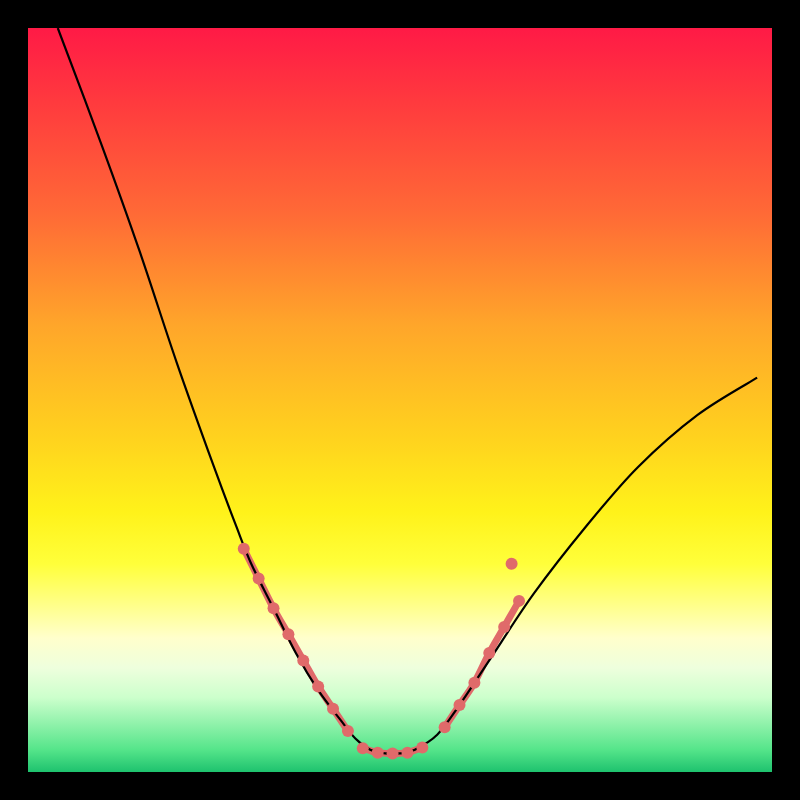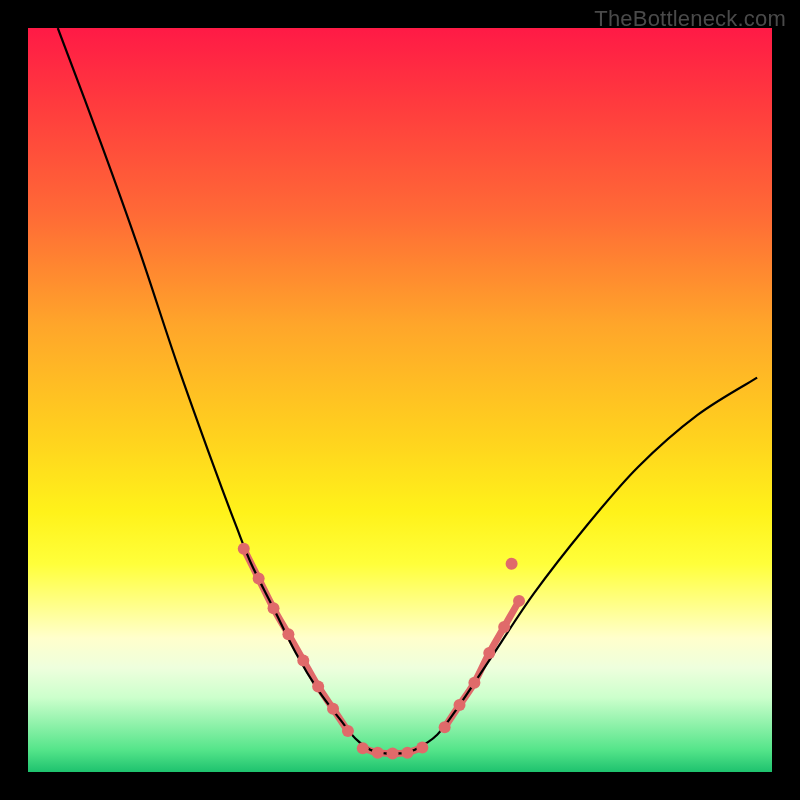--- a/index.html
+++ b/index.html
@@ -56,21 +56,20 @@
     top: 0;
     left: 0;
     width: 744px;
     height: 744px;
   }
 </style>
 </head>
 <body>
 
 <div class="frame">
-  <div class="watermark">TheBottleneck.com</div>
   <div class="plot">
     <svg class="curve" viewBox="0 0 744 744">
       <g id="highlight-layer">
           <path d="M 215.76,520.8 C 218.23999999999998,525.76 225.67999999999998,540.64 230.64,550.56 C 235.6,560.4799999999999 240.56,571.02 245.52,580.3199999999999 C 250.48000000000002,589.6199999999999 255.44,597.6800000000001 260.4,606.36 C 265.35999999999996,615.04 270.31999999999994,623.72 275.28,632.4 C 280.24,641.0799999999999 285.20000000000005,650.3800000000001 290.16,658.44 C 295.12,666.5 300.08,673.3199999999999 305.03999999999996,680.76 C 309.99999999999994,688.2 317.44,699.36 319.92,703.08" fill="none" stroke="#e06a6a" stroke-width="7" stroke-linecap="round"></path>
           <path d="M 334.8,720.192 C 337.28000000000003,720.936 344.72,723.788 349.68,724.656 C 354.64,725.5239999999999 359.6,725.4 364.56,725.4 C 369.52,725.4 374.48,725.6479999999999 379.44,724.656 C 384.4,723.664 391.84,720.316 394.32,719.448" fill="none" stroke="#e06a6a" stroke-width="7" stroke-linecap="round"></path>
           <path d="M 416.64000000000004,699.36 C 419.12,695.64 426.56,684.48 431.52,677.04 C 436.47999999999996,669.5999999999999 441.44,663.4 446.4,654.72 C 451.35999999999996,646.0400000000001 456.31999999999994,634.26 461.28,624.96 C 466.24,615.6600000000001 471.20000000000005,607.5999999999999 476.16,598.92 C 481.12,590.24 488.56,577.22 491.04,572.88" fill="none" stroke="#e06a6a" stroke-width="7" stroke-linecap="round"></path>
         </g>
       <path id="main-curve" fill="none" stroke="#000" stroke-width="2.2" d="M 29.76,0 C 37.2,19.840000000000014 60.760000000000005,81.84000000000006 74.4,119.04000000000008 C 88.04,156.2400000000001 99.19999999999999,187.24000000000007 111.6,223.20000000000005 C 124,259.16 136.4,298.84 148.8,334.79999999999995 C 161.20000000000002,370.75999999999993 176.07999999999998,411.68 186,438.96000000000004 C 195.92000000000002,466.24000000000007 202.12000000000003,482.36 208.32000000000002,498.48 C 214.52,514.6 217,522.04 223.2,535.68 C 229.39999999999998,549.3199999999999 238.08,565.4399999999999 245.52,580.3199999999999 C 252.96,595.1999999999999 260.4,611.32 267.84,624.96 C 275.28,638.6 282.72,651 290.16,662.16 C 297.6,673.3199999999999 306.28,683.8599999999999 312.47999999999996,691.92 C 318.67999999999995,699.98 322.4,705.56 327.36,710.52 C 332.32000000000005,715.48 337.28000000000003,719.1999999999999 342.24,721.68 C 347.2,724.16 352.16,724.78 357.12,725.4 C 362.08,726.02 367.04,726.02 372,725.4 C 376.96,724.78 380.68,724.78 386.88,721.68 C 393.08,718.5799999999999 401.76000000000005,714.24 409.20000000000005,706.8 C 416.64000000000004,699.3599999999999 422.84,689.4399999999999 431.52,677.04 C 440.2,664.64 448.88,651 461.28,632.4 C 473.67999999999995,613.8 489.8,587.76 505.92,565.44 C 522.04,543.1200000000001 540.64,519.5600000000001 558,498.48 C 575.36,477.40000000000003 591.4799999999999,457.56000000000006 610.0799999999999,438.96000000000004 C 628.68,420.36 649.76,401.76 669.6,386.88 C 689.44,372 719.2,355.88 729.12,349.68"></path>
       <g id="marker-layer">
           <circle cx="215.76" cy="520.8" r="6" fill="#e06a6a"></circle>

